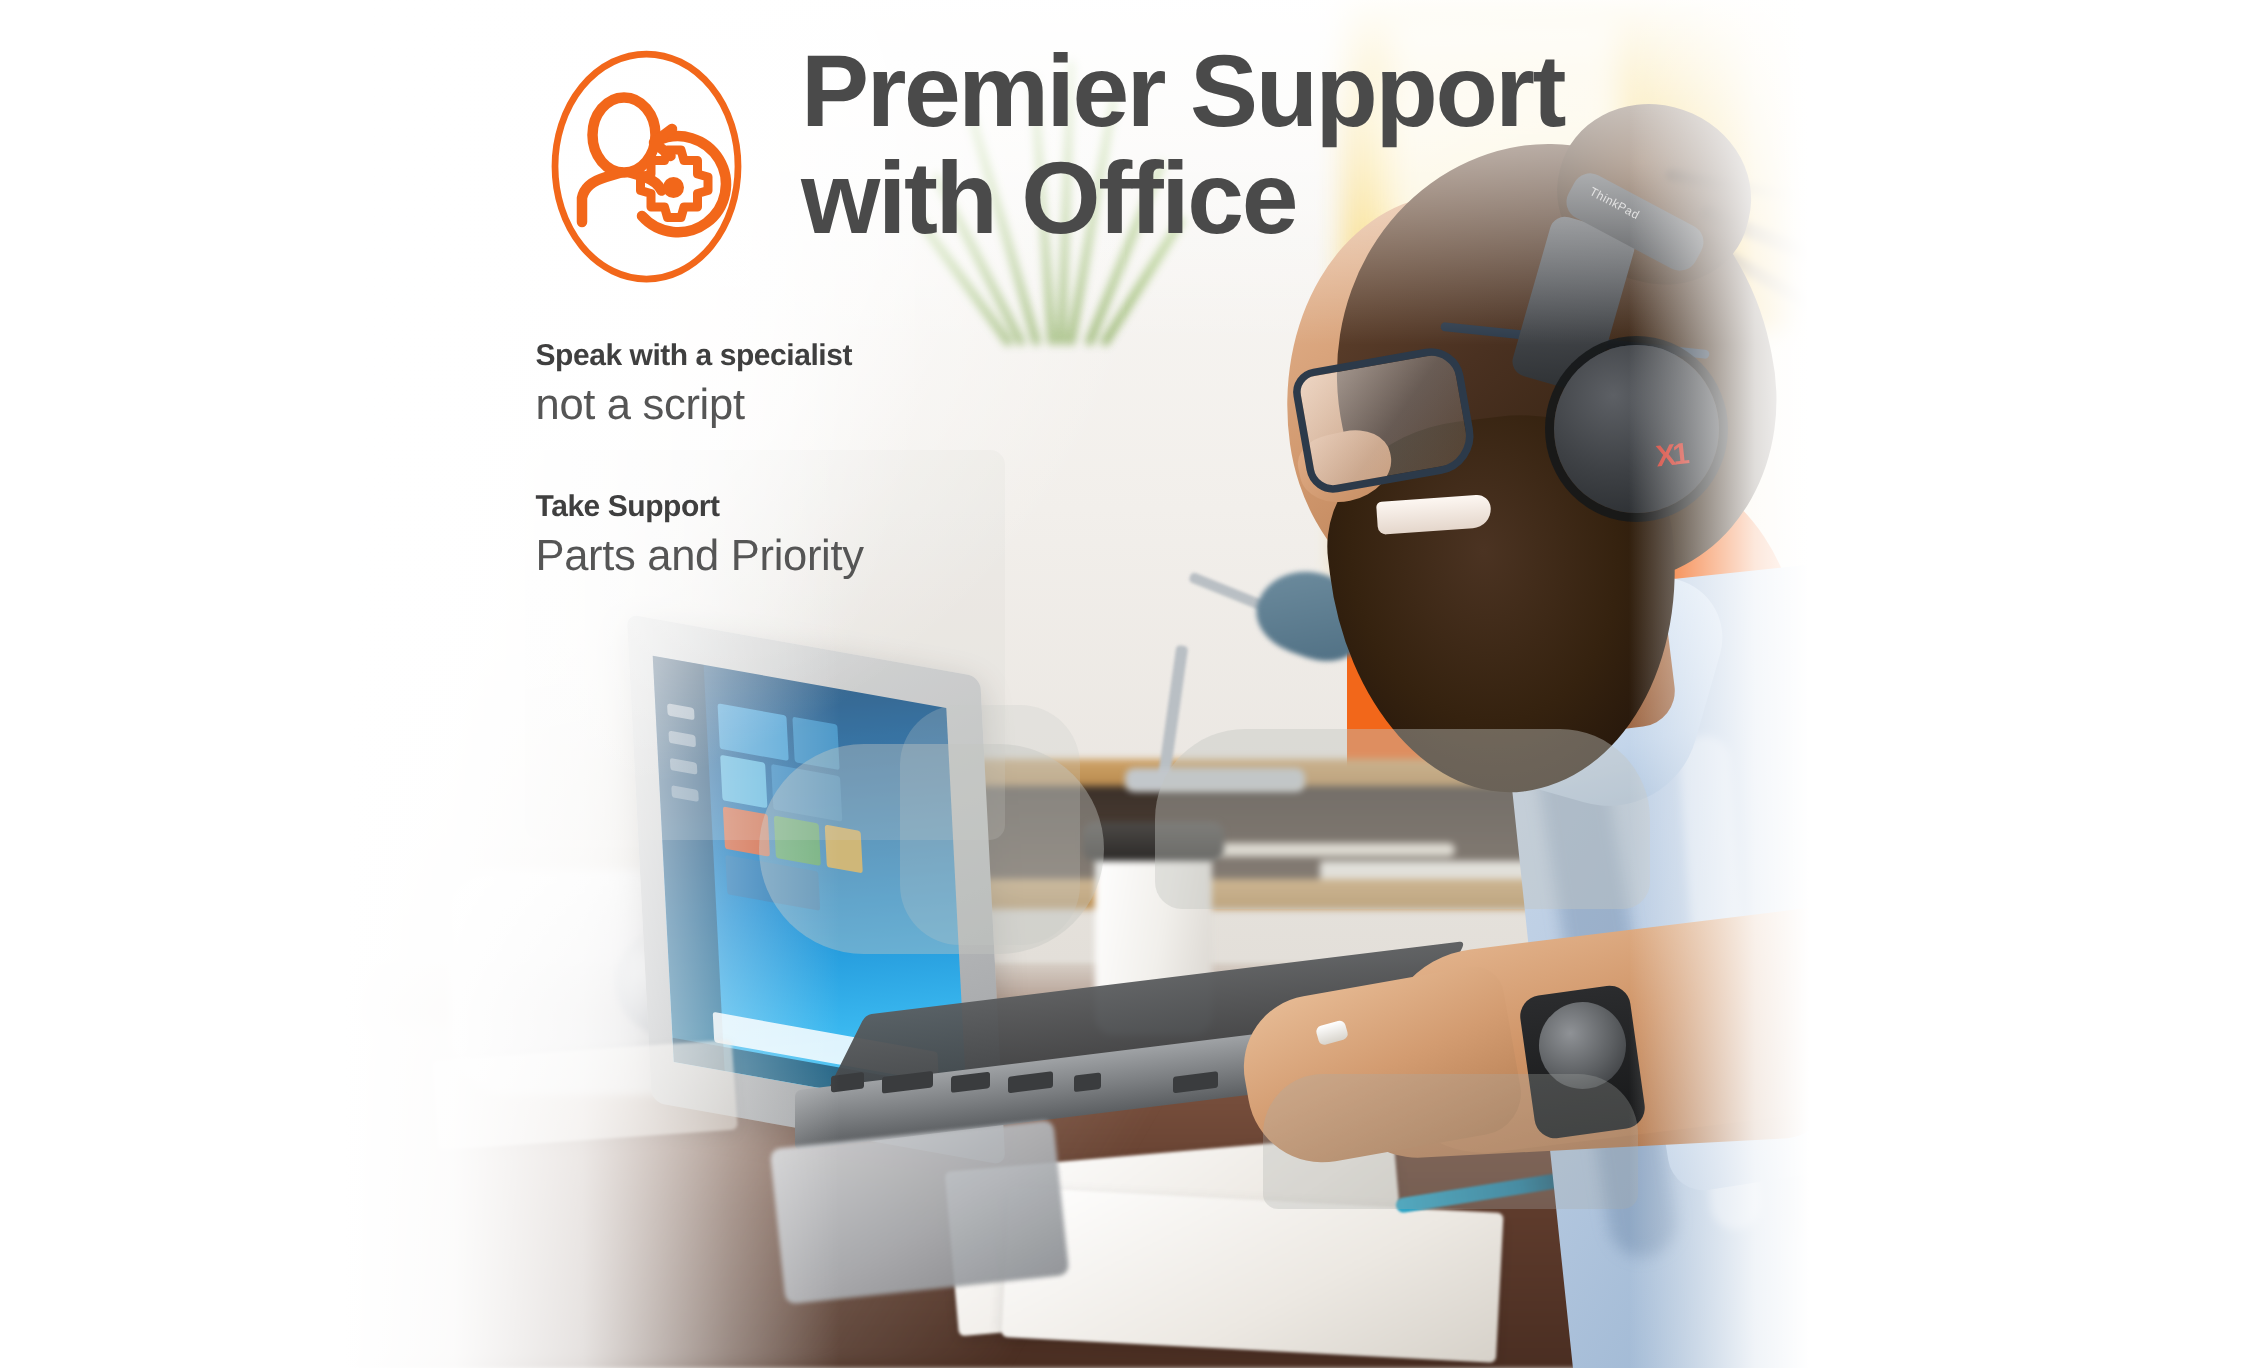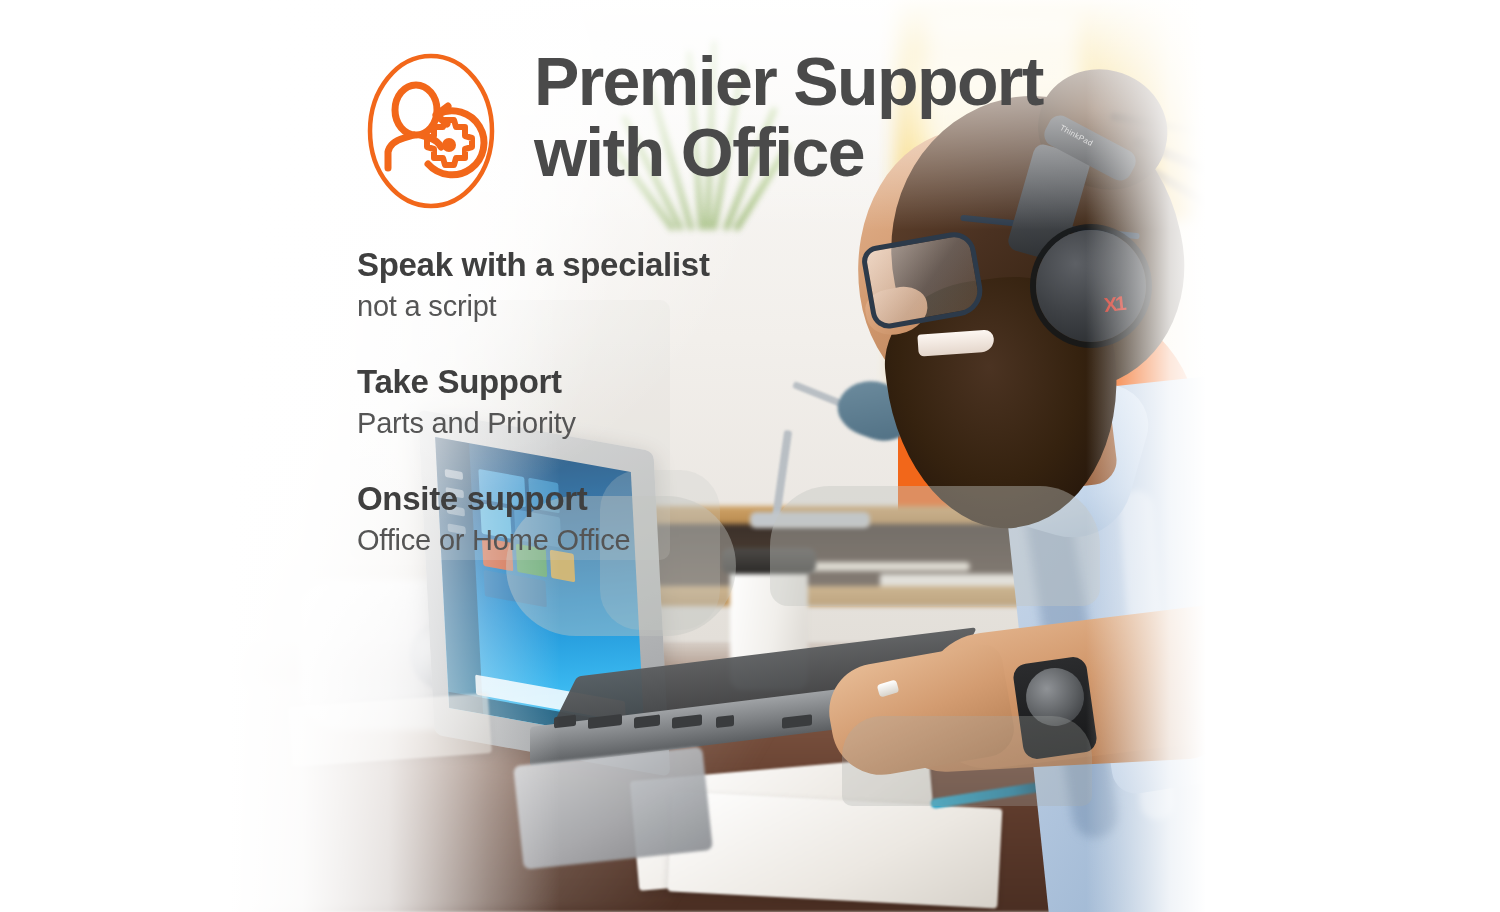--- a/index.html
+++ b/index.html
@@ -486,21 +486,21 @@
     background: linear-gradient(180deg, rgba(255,255,255,.96) 0%, rgba(255,255,255,.55) 45%, rgba(255,255,255,0) 100%);
     pointer-events: none;
   }
   .feather-wash {
     position: absolute; left: 0; top: 0; width: 520px; height: 520px;
     background: radial-gradient(ellipse at 10% 20%, rgba(255,255,255,.95) 0%, rgba(255,255,255,.55) 45%, rgba(255,255,255,0) 75%);
     pointer-events: none;
   }
 
   
-  .content { position: absolute; inset: 0; margin-top: 20px; }
+  .content { position: absolute; inset: 0; }
 
   .icon-badge {
     position: absolute;
     left: 366px; top: 32px;
     width: 130px; height: 158px;
   }
 
   .headline {
     position: absolute;
     left: 534px; top: 26px;
@@ -509,21 +509,21 @@
     line-height: 1.04;
     font-weight: bold;
     color: #4a4a4a;
     letter-spacing: -1.6px;
   }
 
   .bullets { position: absolute; left: 357px; top: 225px; width: 600px; }
   .bullet { margin-bottom: 36px; }
   .bullet:last-child { margin-bottom: 0; }
   .bullet .b-title {
-    font-size: 33px;
+    font-size: 20px;
     font-weight: bold;
     color: #3f3f3f;
     letter-spacing: -0.3px;
     line-height: 1.22;
   }
   .bullet .b-sub {
     font-size: 29px;
     font-weight: normal;
     color: #555555;
     letter-spacing: -0.2px;
@@ -696,20 +696,16 @@
 
     <div class="bullets">
       <div class="bullet">
         <div class="b-title">Speak with a specialist</div>
         <div class="b-sub">not a script</div>
       </div>
       <div class="bullet">
         <div class="b-title">Take Support</div>
         <div class="b-sub">Parts and Priority</div>
       </div>
-      <div class="bullet">
-        <div class="b-title">Onsite support</div>
-        <div class="b-sub">Office or Home Office</div>
-      </div>
     </div>
 
   </div>
 </div>
 
 </body></html>

